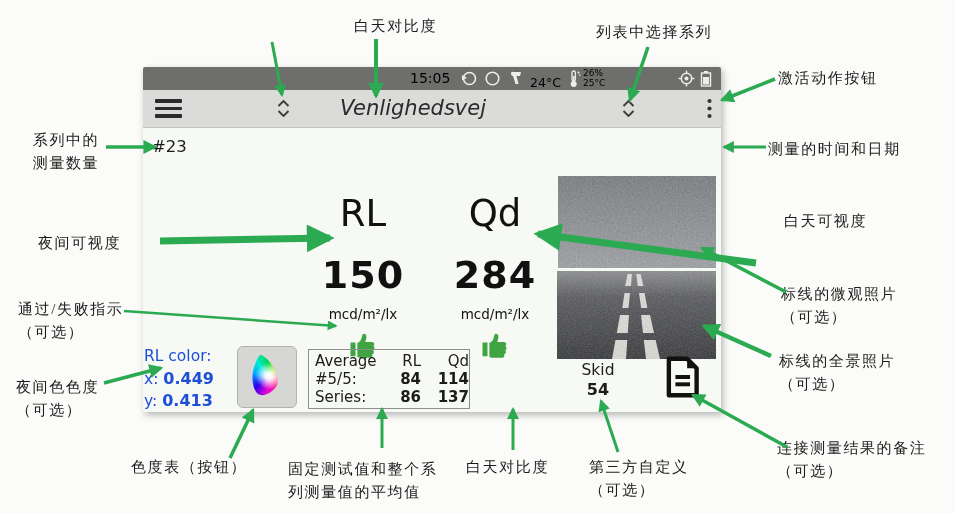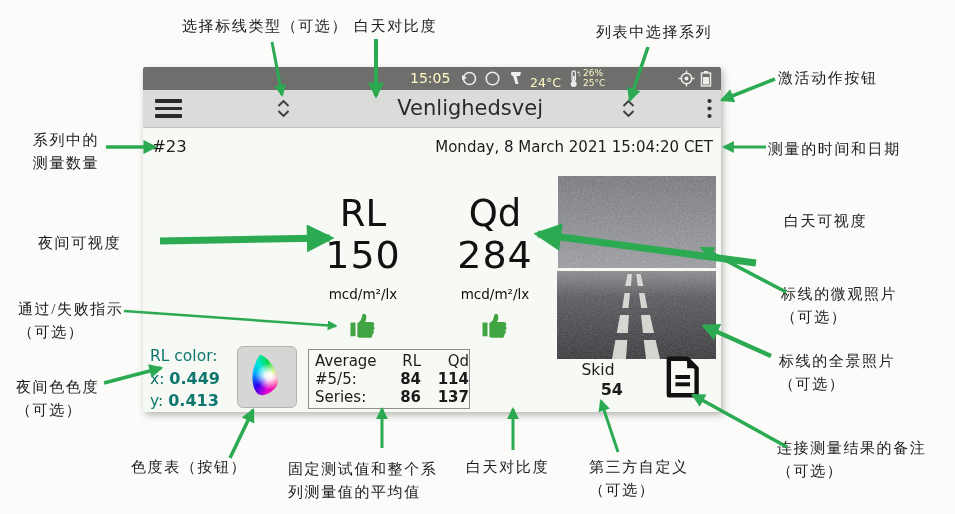--- a/index.html
+++ b/index.html
@@ -13,67 +13,67 @@
   .ann.center{text-align:center;}
 
   
   #arrows{position:absolute;left:0;top:0;width:955px;height:514px;pointer-events:none;}
   #arrows line{stroke:#2baa52;}
 
   
   .device{position:absolute;left:143px;top:67px;width:578px;height:345px;
           background:#f6f9f4;box-shadow:2px 3px 7px rgba(0,0,0,.28);border-radius:2px;}
   .statusbar{position:absolute;left:0;top:0;width:100%;height:26px;background:#6e6e6c;
-             color:#fef9c3;border-radius:2px 2px 0 0;}
+             color:#000000;border-radius:2px 2px 0 0;}
   .statusbar .time{position:absolute;left:267px;top:3px;font-size:14px;}
   .sicon{position:absolute;top:3px;}
   .stemp{position:absolute;left:387px;top:8px;font-size:12.5px;}
   .stack{position:absolute;left:440px;top:1px;font-size:9px;line-height:1.15;}
   .menubar{position:absolute;left:0;top:23px;width:100%;height:37px;background:#dbdbd9;
            border-bottom:1px solid #c2c2c0;}
   .hamburger{position:absolute;left:12px;top:9px;width:27px;cursor:pointer;}
   .hamburger span{display:block;height:3.5px;background:#2b2b2b;margin-bottom:4px;border-radius:1px;}
   .updown{position:absolute;top:9px;}
-  .title{position:absolute;left:140px;top:6px;width:260px;text-align:right;
-         font-size:21px;color:#2a2a2a;}
+  .title{position:absolute;left:140px;top:6px;width:260px;text-align:center;
+         font-size:21px;color:#2a2a2a;font-style:italic;}
   .dots{position:absolute;left:563px;top:8px;}
   .content{position:absolute;left:0;top:60px;width:100%;height:254px;}
   .count{position:absolute;left:9px;top:10px;font-size:16.5px;color:#1c1c1c;}
   .datetime{position:absolute;right:8px;top:11px;font-size:15px;color:#1c1c1c;}
 
   .reading{position:absolute;top:68px;width:140px;text-align:center;color:#111;}
   .reading .rlabel{font-size:37px;line-height:1;}
-  .reading .rvalue{font-size:38px;font-weight:normal;line-height:1;margin-top:4px;letter-spacing:1px;}
+  .reading .rvalue{font-size:38px;font-weight:bold;line-height:1;margin-top:24px;letter-spacing:1px;}
   .reading .runit{font-size:13.5px;margin-top:12px;}
   .reading .thumb{margin-top:8px;}
 
   .photo{position:absolute;display:block;}
 
-  .rlcolor{position:absolute;left:7px;top:219px;font-size:15.5px;color:#0f766e;line-height:1.4;}
+  .rlcolor{position:absolute;left:1px;top:219px;font-size:15.5px;color:#1d4ed8;line-height:1.4;}
   .rlcolor b{font-size:16px;}
   .ciebtn{position:absolute;left:94px;top:219px;width:58px;height:60px;background:#d6d6d4;
           border:1px solid #b3b3b1;border-radius:6px;cursor:pointer;}
   .cie{position:absolute;left:9px;top:6px;width:40px;height:46px;
        background:
          radial-gradient(circle at 54% 50%, rgba(255,255,255,.95) 0 10%, rgba(255,255,255,0) 42%),
          conic-gradient(from 0deg at 52% 52%, #00d84a, #aaee00 45deg, #ff7ab0 95deg,
                         #ff2d95 135deg, #e400d4 185deg, #2a00ee 230deg, #00a8ff 285deg,
                         #00e8d8 325deg, #00d84a 360deg);
        clip-path: path('M14 2 C 24 6, 33 24, 30 32 C 28 38, 16 45, 11 41 C 6 37, 4 26, 6.5 16 C 9 8, 12 1, 14 2 Z');}
   .avgbox{position:absolute;left:165px;top:222px;width:160px;height:58px;
           border:1.5px solid #8e8e8c;background:transparent;font-size:15px;color:#1c1c1c;}
   .avggrid{display:grid;grid-template-columns:66px 40px 48px;padding:2px 4px 0 6px;line-height:1.2;}
   .avggrid .num{text-align:right;font-weight:bold;}
   .avggrid .hd{text-align:right;}
   .daylight{position:absolute;left:335px;top:224px;width:70px;text-align:center;
             font-size:15px;color:#1c1c1c;line-height:1.2;}
   .daylight .dval{font-weight:bold;font-size:16.5px;margin-top:2px;}
   .skid{position:absolute;left:430px;top:234px;width:50px;text-align:center;
         font-size:15.5px;color:#1c1c1c;line-height:1.2;}
-  .skid .sval{font-weight:bold;font-size:16px;text-align:right;}
+  .skid .sval{font-weight:bold;font-size:16px;}
   .docbtn{position:absolute;left:520px;top:227px;width:38px;height:46px;cursor:pointer;}
 </style>
 </head>
 <body>
 
 <div id="stage">
 
   <div class="device">
 
     <div class="statusbar">
@@ -129,21 +129,20 @@
       </svg>
       <svg class="dots" width="7" height="22" viewBox="0 0 7 22">
         <circle cx="3.5" cy="3" r="2.1" fill="#333"></circle>
           <circle cx="3.5" cy="10.5" r="2.1" fill="#333"></circle>
           <circle cx="3.5" cy="18" r="2.1" fill="#333"></circle>
       </svg>
     </div>
 
     <div class="content">
       <span class="count">#23</span>
-      <span class="datetime">Monday, 8 March 2021 15:04:20 CET</span>
 
       <div class="reading" style="left:150px">
         <div class="rlabel">RL</div>
         <div class="rvalue">150</div>
         <div class="runit">mcd/m²/lx</div>
         <svg class="thumb" width="30" height="30" viewBox="0 0 24 24">
           <path fill="#3fa441" d="M2 10h4v11H2z M7.5 20.4V10.4c2-.8 3.2-2.5 3.7-5.2.2-1.2.5-2.2 1.6-2.2 1 0 1.9.9 1.9 2.5 0 1.3-.4 2.7-1 4h5.4c1.1 0 1.9.8 1.9 1.8 0 .6-.3 1.2-.7 1.5.5.3.9 1 .9 1.7s-.4 1.4-1 1.7c.3.3.5.8.5 1.4 0 .9-.6 1.6-1.4 1.8.1.3.2.6.2.9 0 1.1-.9 1.9-2 1.9h-6.1c-1.3 0-2.7-.3-3.9-.7z"></path>
         </svg>
       </div>
 
@@ -229,21 +228,20 @@
 
       <svg class="docbtn" viewBox="0 0 26 30">
         <path d="M4 2.5 h12.5 L23 9 v18.5 H4 Z" fill="none" stroke="#111" stroke-width="3" stroke-linejoin="round"></path>
         <path d="M16.5 2.5 V9 H23 Z" fill="#111"></path>
         <line x1="8.5" y1="15" x2="18.5" y2="15" stroke="#111" stroke-width="2.7"></line>
         <line x1="8.5" y1="20" x2="18.5" y2="20" stroke="#111" stroke-width="2.7"></line>
       </svg>
     </div>
   </div>
 
-  <div class="ann" style="left:182px;top:15px">选择标线类型（可选）</div>
   <div class="ann" style="left:354px;top:15px">白天对比度</div>
   <div class="ann" style="left:596px;top:21px">列表中选择系列</div>
   <div class="ann center" style="left:28px;top:129px;width:76px">系列中的
 测量数量</div>
   <div class="ann" style="left:778px;top:67px">激活动作按钮</div>
   <div class="ann" style="left:38px;top:232px">夜间可视度</div>
   <div class="ann" style="left:18px;top:298px">通过/失败指示
 （可选）</div>
   <div class="ann" style="left:16px;top:376px">夜间色色度
 （可选）</div>

